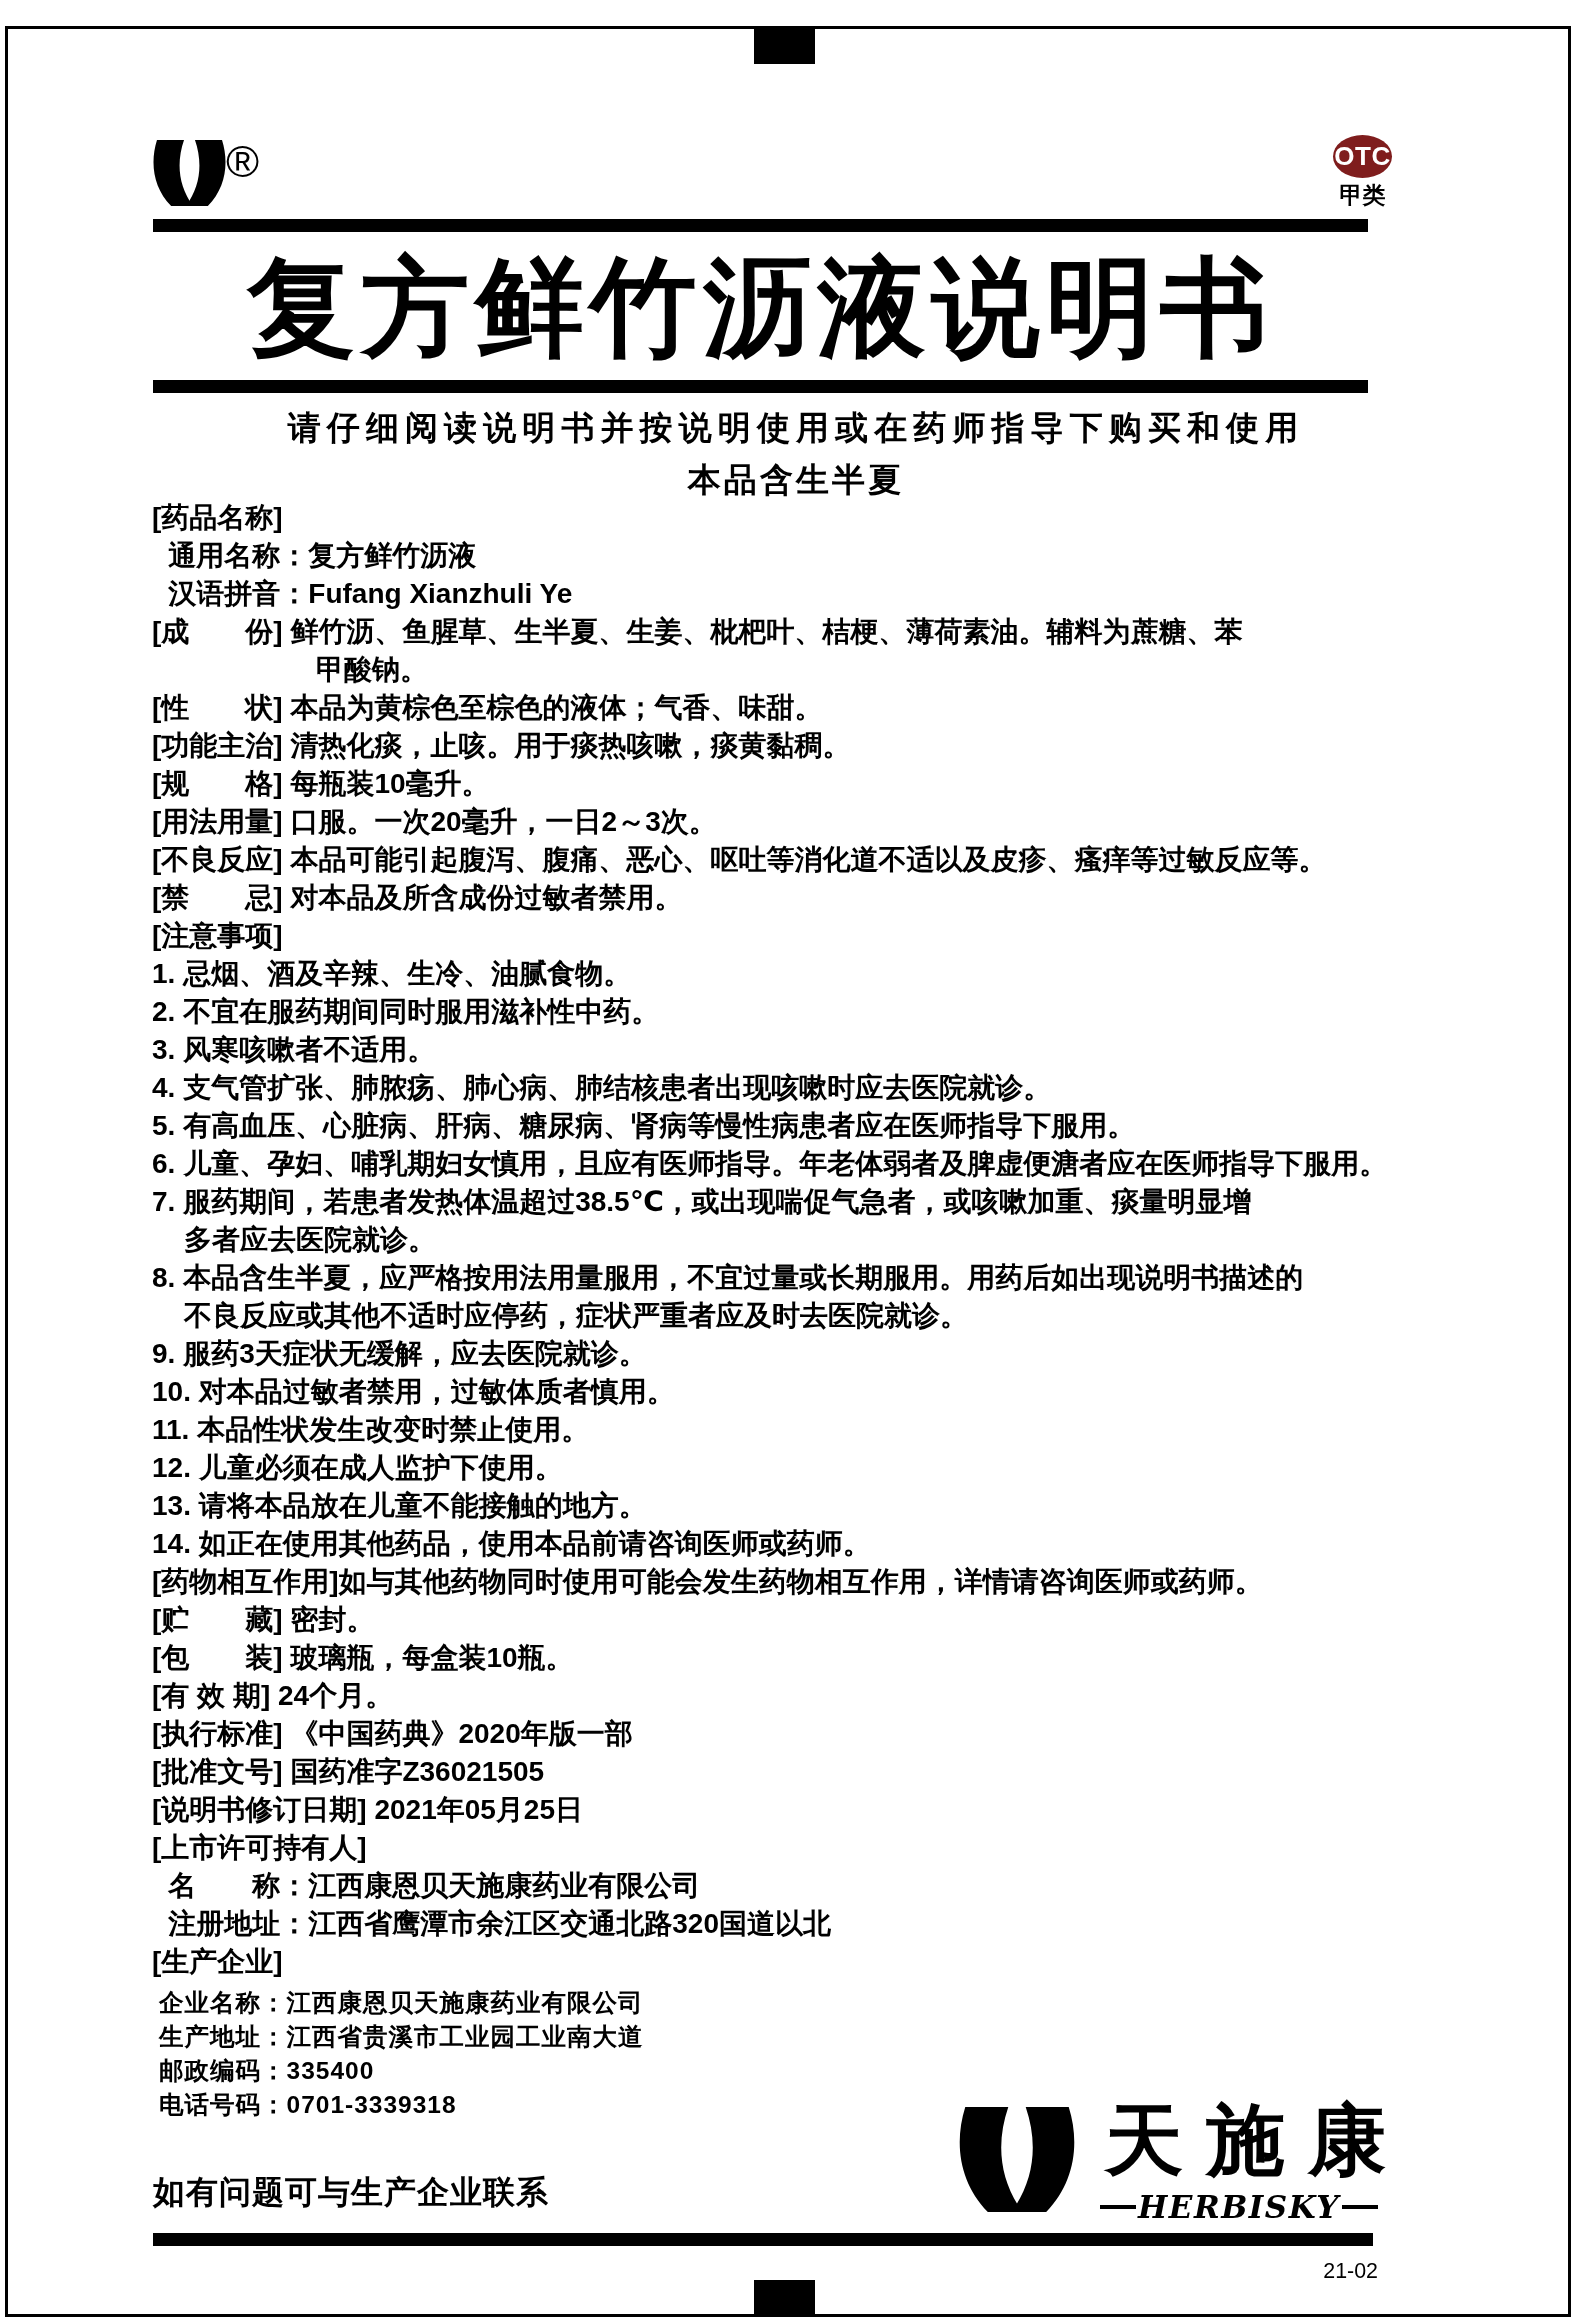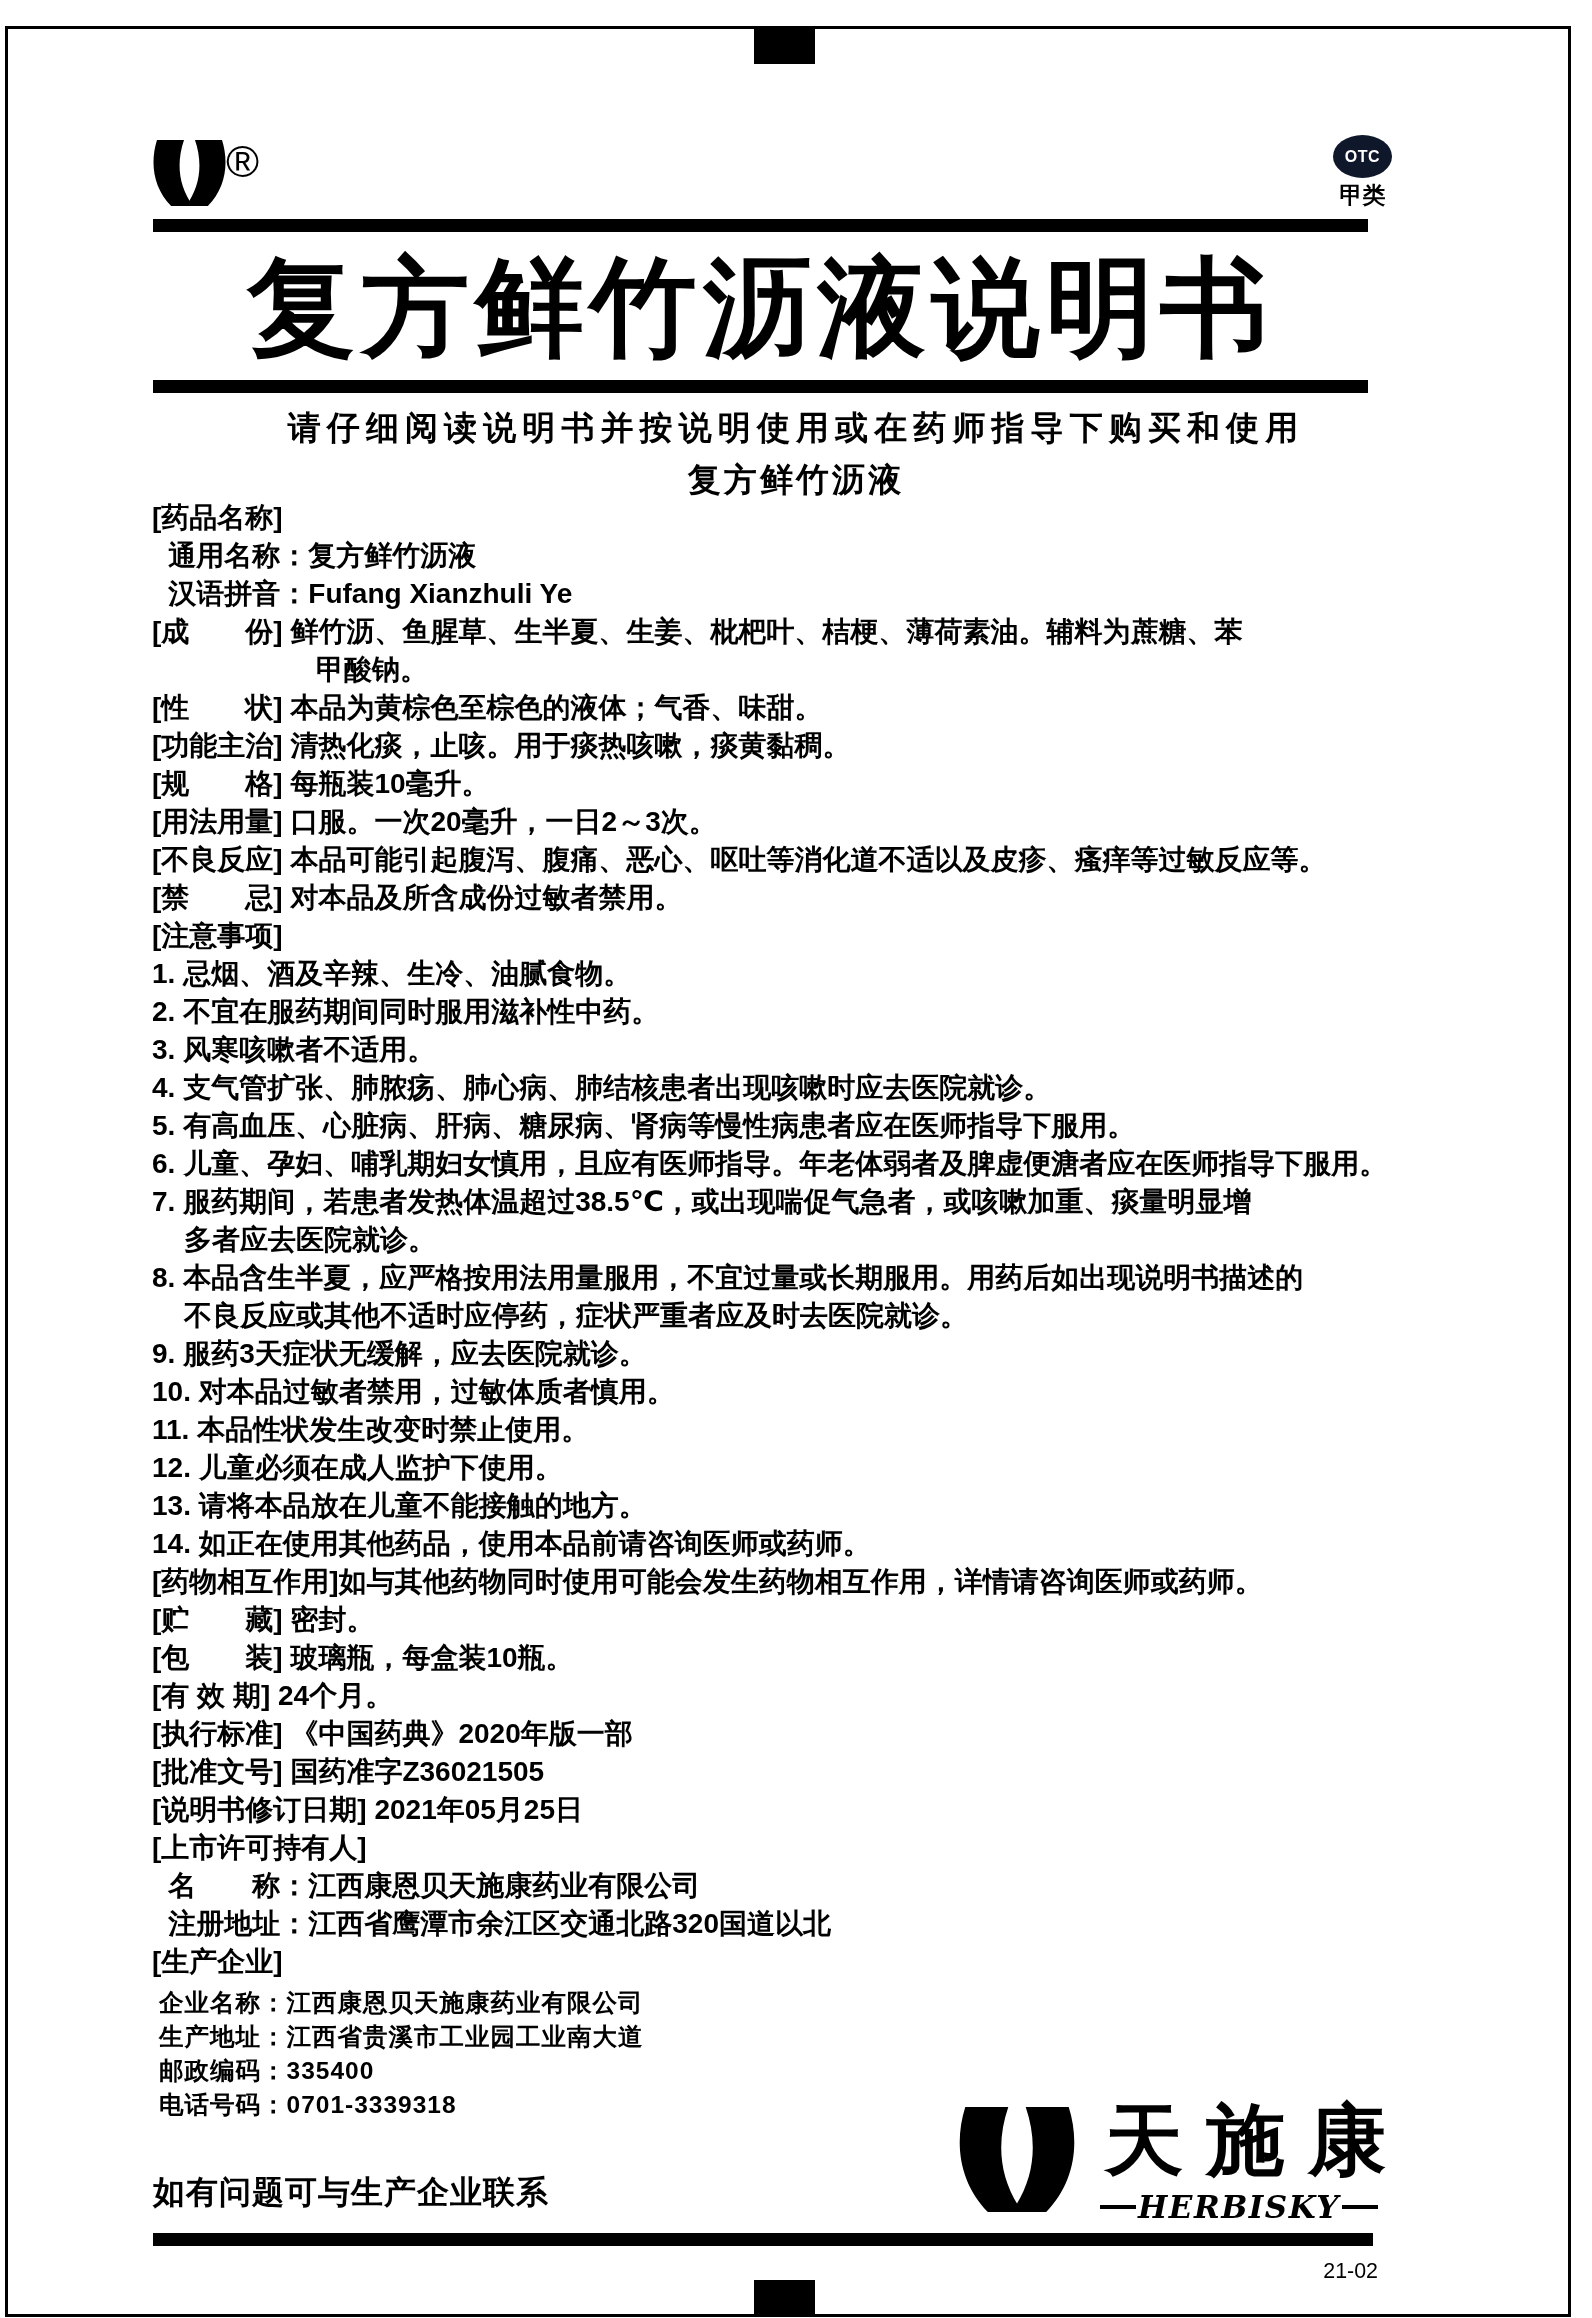--- a/index.html
+++ b/index.html
@@ -14,22 +14,22 @@
   .reg-mark{position:absolute; background:#000; width:61px; height:37px; left:754px;}
   .reg-top{top:26.5px;}
   .reg-bottom{top:2280px;}
 
   
   .logo-x{position:absolute; left:152px; top:140px; width:75px; height:66px;}
   .rmark{
     position:absolute; left:226px; top:139px; font-size:45px; line-height:45px; font-weight:400;
   }
   .otc-badge{
-    position:absolute; left:1333px; top:135px; width:59px; height:43px; background:#0f172a;
-    border-radius:50%; color:#fff; font-size:16px; font-weight:700;
+    position:absolute; left:1333px; top:135px; width:59px; height:43px; background:#7f1d1d;
+    border-radius:50%; color:#fff; font-size:26px; font-weight:700;
     display:flex; align-items:center; justify-content:center; letter-spacing:0.5px;
   }
   .otc-class{
     position:absolute; left:1333px; top:180px; width:59px; text-align:center;
     font-size:23px; font-weight:700;
   }
   .tbar{position:absolute; left:153px; width:1215px; height:13.3px; background:#000;}
   .tbar1{top:219px;}
   .tbar2{top:380px;}
   .footer-bar{position:absolute; left:153px; top:2233px; width:1220px; height:13.3px; background:#000;}
@@ -98,21 +98,21 @@
   <div class="rmark">®</div>
 
   <div class="otc-badge">OTC</div>
   <div class="otc-class">甲类</div>
 
   <div class="tbar tbar1"></div>
   <div class="page-title">复方鲜竹沥液说明书</div>
   <div class="tbar tbar2"></div>
 
   <div class="notice">请仔细阅读说明书并按说明使用或在药师指导下购买和使用</div>
-  <div class="contains">复方鲜竹沥液</div>
+  <div class="contains">本品含生半夏</div>
 
   <div class="body-lines">
       <div class="doc-line">[药品名称]</div>
       <div class="doc-line ind1">通用名称：复方鲜竹沥液</div>
       <div class="doc-line ind1">汉语拼音：Fufang Xianzhuli Ye</div>
       <div class="doc-line">[成　　份] 鲜竹沥、鱼腥草、生半夏、生姜、枇杷叶、桔梗、薄荷素油。辅料为蔗糖、苯</div>
       <div class="doc-line ind3">甲酸钠。</div>
       <div class="doc-line">[性　　状] 本品为黄棕色至棕色的液体；气香、味甜。</div>
       <div class="doc-line">[功能主治] 清热化痰，止咳。用于痰热咳嗽，痰黄黏稠。</div>
       <div class="doc-line">[规　　格] 每瓶装10毫升。</div>

